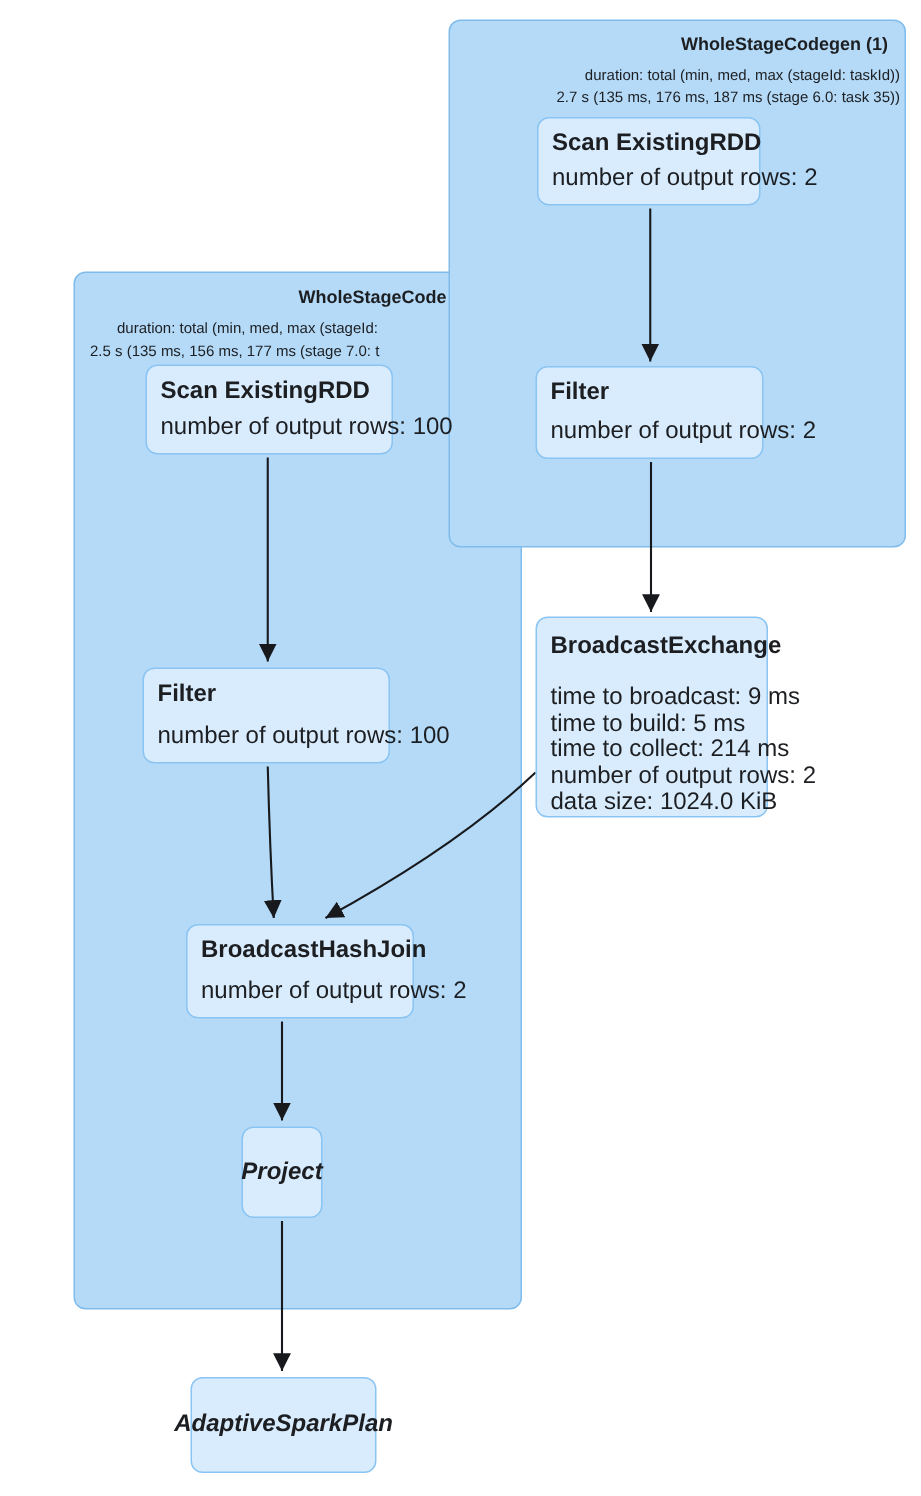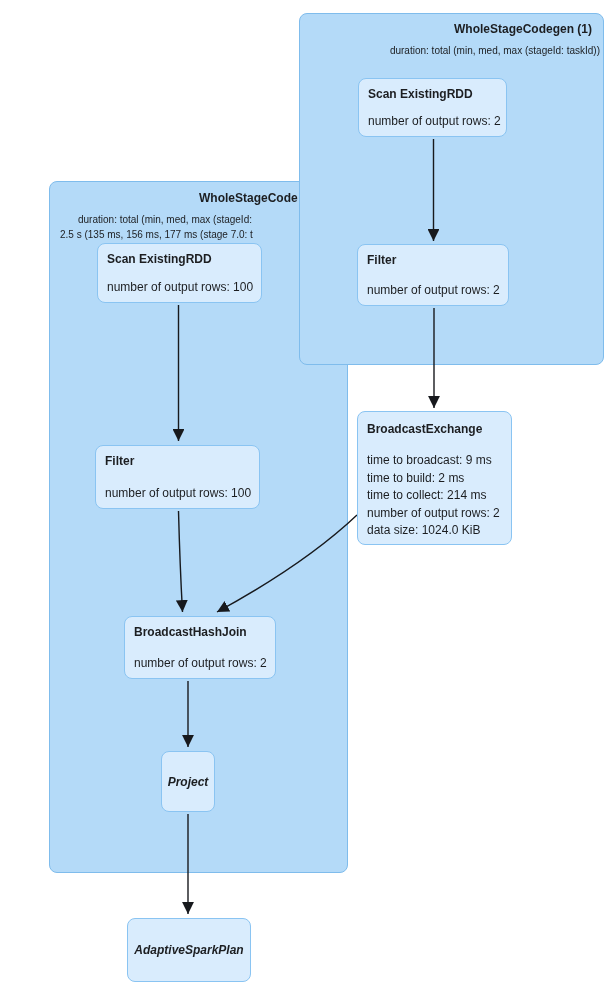--- a/index.html
+++ b/index.html
@@ -17,21 +17,21 @@
   .cluster-title{position:absolute;font-size:12px;font-weight:bold;white-space:nowrap;}
   .cluster-duration{position:absolute;font-size:10px;white-space:nowrap;}
   #cluster-right .cluster-title{top:8px;right:11px;}
   #cluster-right .dur1{top:31px;right:3px;}
   #cluster-right .dur2{top:46px;right:3px;}
   #cluster-left .cluster-title{top:9px;left:149px;}
   #cluster-left .dur1{top:32px;left:28px;}
   #cluster-left .dur2{top:47px;left:10px;}
   #edges{position:absolute;left:0;top:0;width:614px;height:997px;z-index:3;pointer-events:none;}
   .node{position:absolute;background:var(--node-fill);border:1px solid var(--node-border);
-        border-radius:8px;box-sizing:border-box;z-index:4;font-size:12px;
+        border-radius:8px;box-sizing:border-box;z-index:4;font-size:16px;
         display:flex;flex-direction:column;justify-content:space-between;padding:8px 9px;}
   .node-title{font-weight:bold;white-space:nowrap;}
   .node-metric,.node-metrics div{white-space:nowrap;}
   .node.center{justify-content:center;align-items:center;padding:4px;font-style:italic;}
   #n-scan1{left:358px;top:78px;width:149px;height:59px;}
   #n-filter1{left:357px;top:244px;width:152px;height:62px;}
   #n-bex{left:357px;top:411px;width:155px;height:134px;justify-content:flex-start;padding-top:10px;}
   #n-bex .node-metrics{margin-top:16px;line-height:17.5px;}
   #n-scan2{left:97px;top:243px;width:165px;height:60px;}
   #n-filter2{left:95px;top:445px;width:165px;height:64px;}
@@ -47,20 +47,21 @@
 
   <div class="cluster" id="cluster-left">
     <div class="cluster-title">WholeStageCode</div>
     <div class="cluster-duration dur1">duration: total (min, med, max (stageId:</div>
     <div class="cluster-duration dur2">2.5 s (135 ms, 156 ms, 177 ms (stage 7.0: t</div>
   </div>
 
   <div class="cluster" id="cluster-right">
     <div class="cluster-title">WholeStageCodegen (1)</div>
     <div class="cluster-duration dur1">duration: total (min, med, max (stageId: taskId))</div>
+    <div class="cluster-duration dur2">2.7 s (135 ms, 176 ms, 187 ms (stage 6.0: task 35))</div>
   </div>
 
   <svg id="edges" viewBox="0 0 614 997">
     <defs>
       <marker id="arrow" viewBox="0 0 10 10" refX="10" refY="5" markerWidth="8.5" markerHeight="8.5" orient="auto">
         <path d="M0,0 L10,5 L0,10 Z" style="fill:var(--edge);stroke:none"></path>
       </marker>
     </defs>
     <path d="M433.5,139 L433.5,241" marker-end="url(#arrow)"></path>
     <path d="M434,308 L434,408" marker-end="url(#arrow)"></path>
@@ -78,21 +79,21 @@
 
   <div class="node" id="n-filter1">
     <div class="node-title">Filter</div>
     <div class="node-metric">number of output rows: 2</div>
   </div>
 
   <div class="node" id="n-bex">
     <div class="node-title">BroadcastExchange</div>
     <div class="node-metrics">
       <div>time to broadcast: 9 ms</div>
-      <div>time to build: 2 ms</div>
+      <div>time to build: 5 ms</div>
       <div>time to collect: 214 ms</div>
       <div>number of output rows: 2</div>
       <div>data size: 1024.0 KiB</div>
     </div>
   </div>
 
   <div class="node" id="n-scan2">
     <div class="node-title">Scan ExistingRDD</div>
     <div class="node-metric">number of output rows: 100</div>
   </div>

